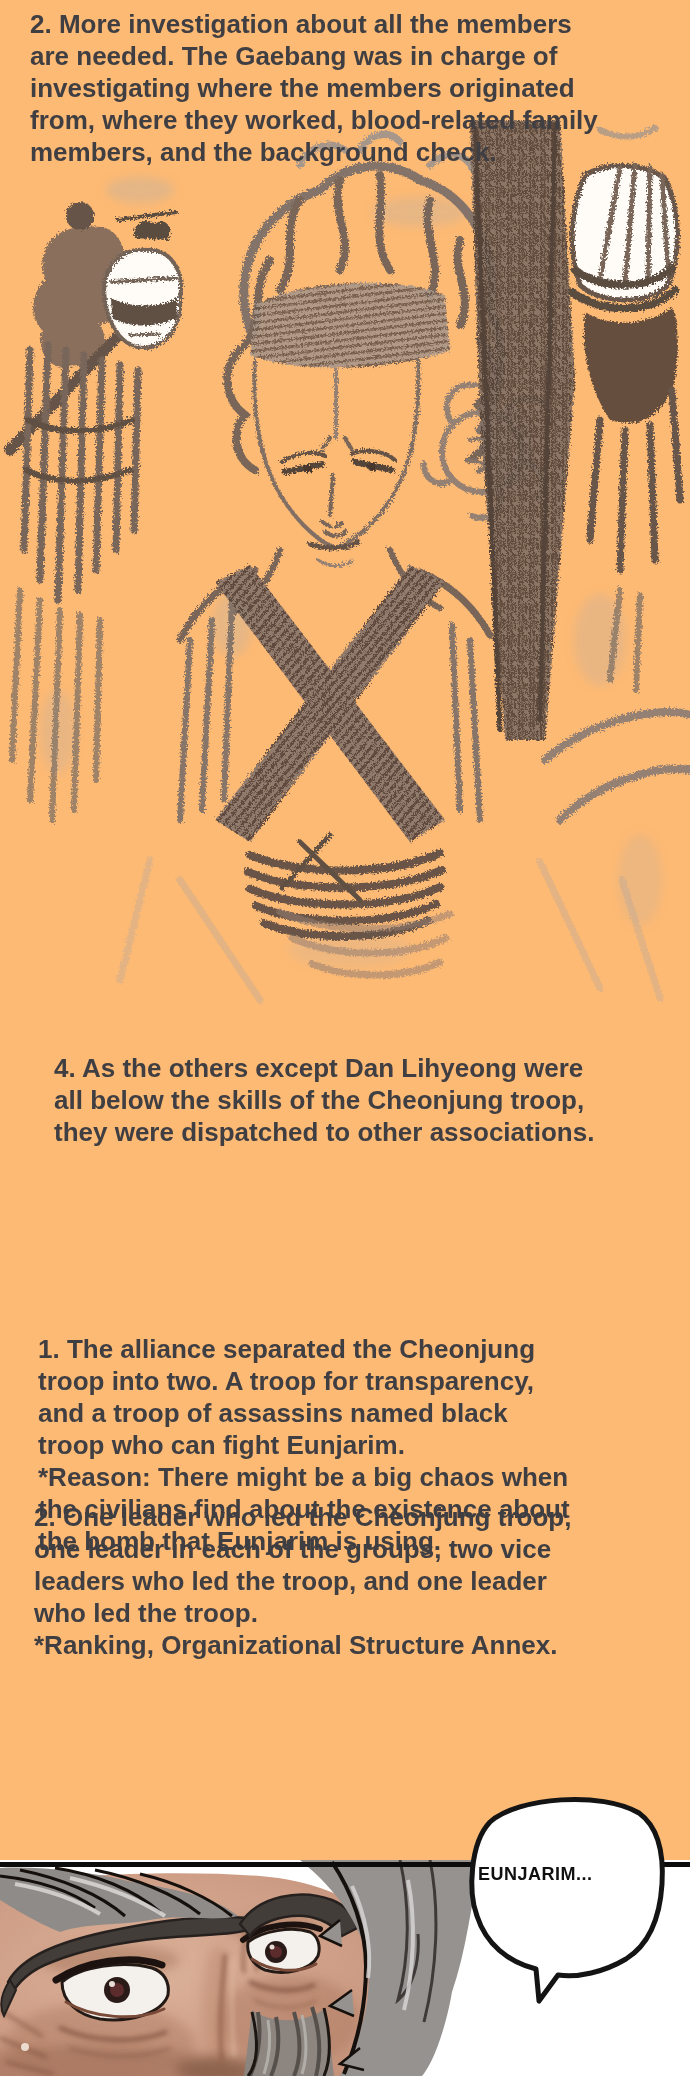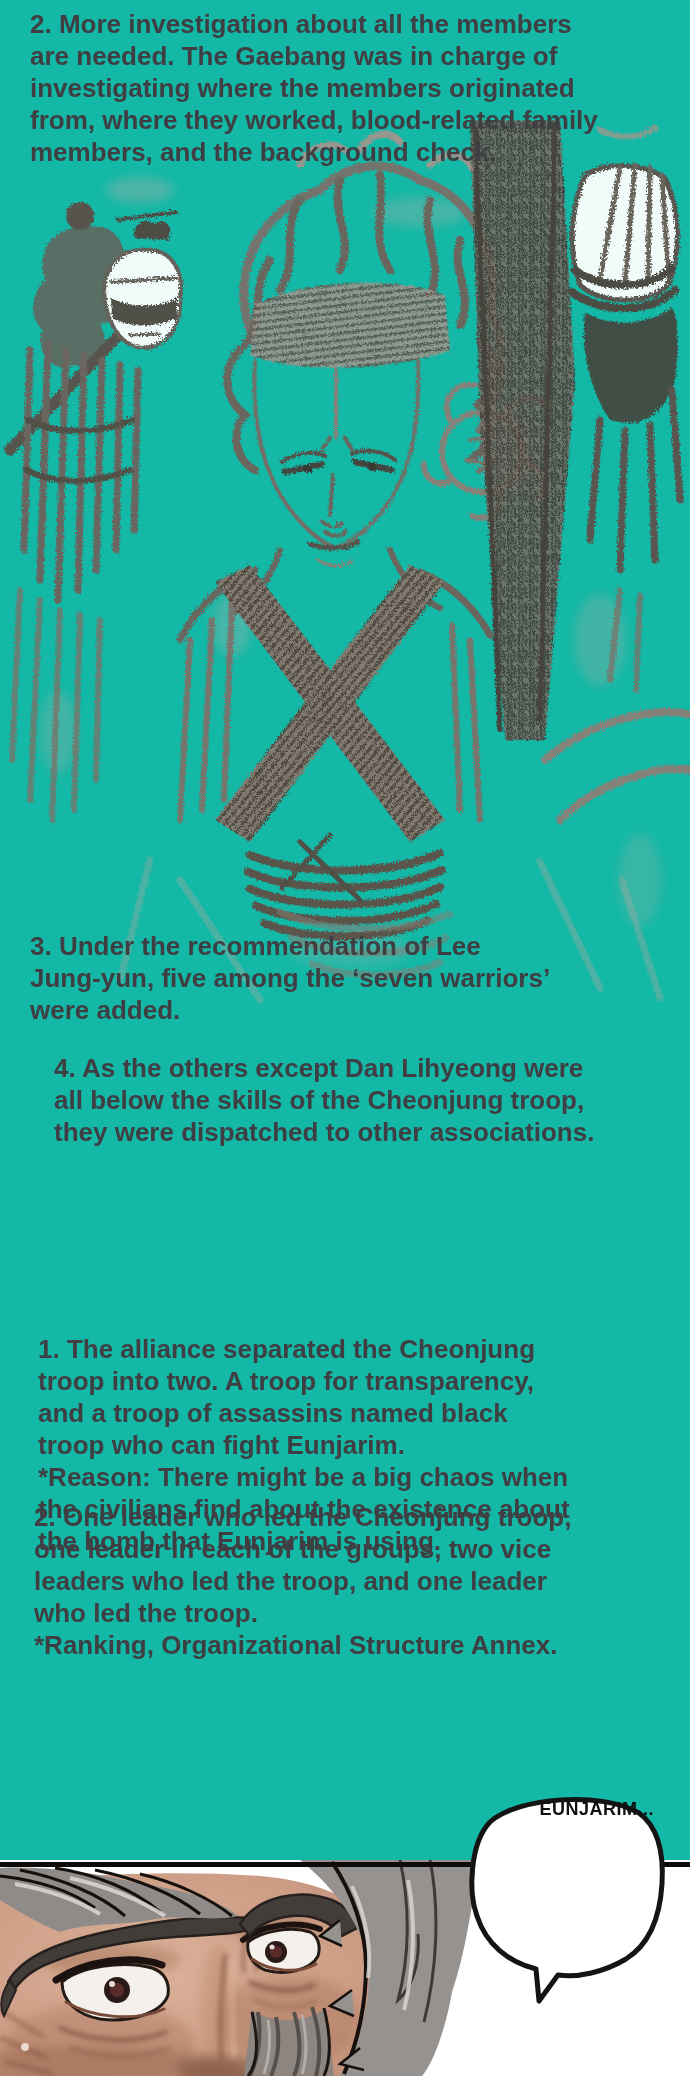--- a/index.html
+++ b/index.html
@@ -1,23 +1,23 @@
 <!DOCTYPE html>
 <html><head>
 <meta charset="utf-8">
 <style>
   html,body{margin:0;padding:0;background:#ffffff;}
-  #page{position:relative;width:690px;height:2076px;background:#14b8a6;overflow:hidden;
+  #page{position:relative;width:690px;height:2076px;background:#fdba74;overflow:hidden;
         font-family:"Liberation Sans",sans-serif;}
   .txt{position:absolute;white-space:pre-line;font-weight:bold;font-size:26px;line-height:32px;
        color:#3f3e42;z-index:5;letter-spacing:0;}
   #sketch{position:absolute;left:0;top:120px;z-index:1;}
   #panel{position:absolute;left:0;top:1860px;z-index:2;}
   #bubble{position:absolute;left:460px;top:1780px;z-index:6;}
-  #bubble-text{position:absolute;left:478px;top:1799px;width:176px;text-align:right;z-index:7;
+  #bubble-text{position:absolute;left:478px;top:1864px;width:176px;text-align:left;z-index:7;
        font-weight:bold;font-size:18px;letter-spacing:.5px;color:#101010;
        font-family:"Liberation Sans",sans-serif;}
 </style>
 </head>
 <body>
 
 <div id="page">
 
   <svg id="sketch" width="690" height="900" viewBox="0 0 690 900">
     <defs>
@@ -119,23 +119,20 @@
       </g>
     </g>
   </svg>
 
   <div class="txt" style="left:30px;top:8px;width:645px;">2. More investigation about all the members
 are needed. The Gaebang was in charge of
 investigating where the members originated
 from, where they worked, blood-related family
 members, and the background check.</div>
 
-  <div class="txt" style="left:30px;top:930px;width:610px;">3. Under the recommendation of Lee
-Jung-yun, five among the ‘seven warriors’
-were added.</div>
 
   <div class="txt" style="left:30px;top:1052px;width:645px;margin-left:24px;">4. As the others except Dan Lihyeong were
 all below the skills of the Cheonjung troop,
 they were dispatched to other associations.</div>
 
 
   <div class="txt" style="left:38px;top:1333px;width:630px;">1. The alliance separated the Cheonjung
 troop into two. A troop for transparency,
 and a troop of assassins named black
 troop who can fight Eunjarim.

